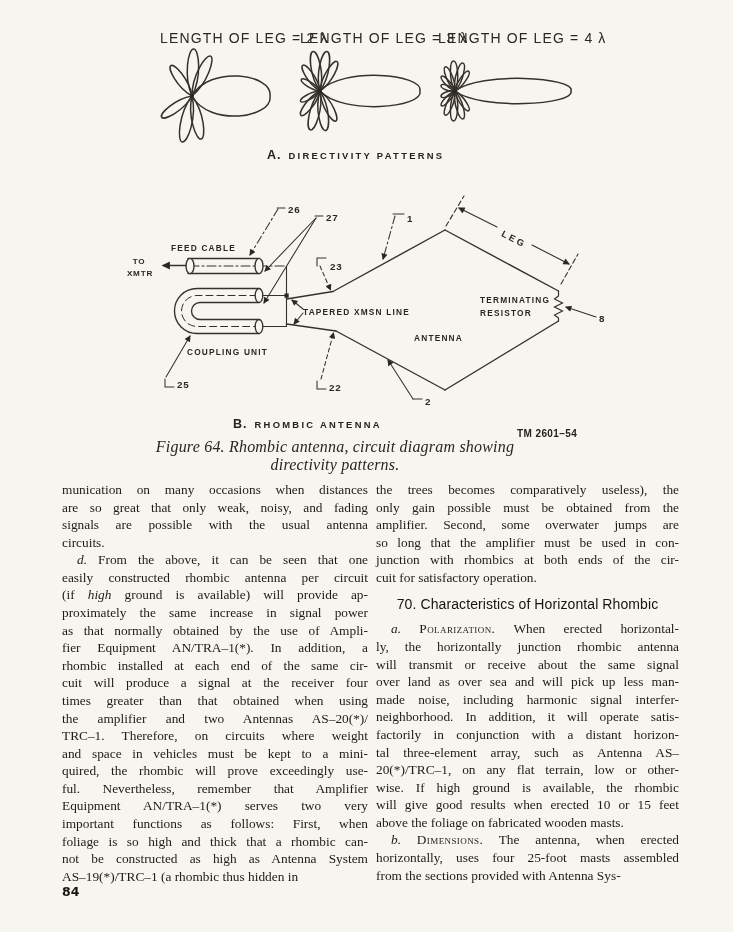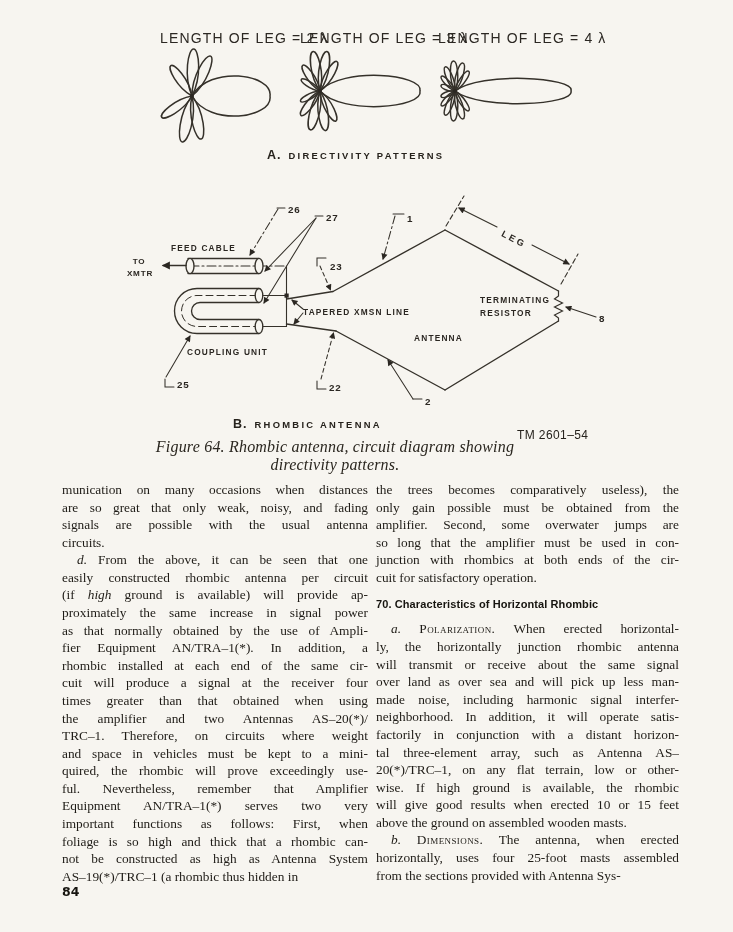--- a/index.html
+++ b/index.html
@@ -11,35 +11,35 @@
   
   .plabel{
     position:absolute;top:30px;height:12px;text-align:left;
     font-family:"Liberation Sans",sans-serif;font-weight:400;
     font-size:14px;letter-spacing:1.15px;color:#2b2722;white-space:nowrap;
   }
   .subcap{position:absolute;white-space:nowrap;color:#26221c;font-family:"Liberation Sans",sans-serif;font-weight:700;}
   .subcap .cap-letter{font-size:12.5px;letter-spacing:1px;}
   .subcap .cap-text{font-size:9.4px;letter-spacing:2.3px;margin-left:7px;}
   .tm{position:absolute;left:517px;top:428px;font-family:"Liberation Sans",sans-serif;
-      font-weight:400;font-size:12px;letter-spacing:.4px;color:#26221c;}
+      font-weight:700;font-size:10px;letter-spacing:.4px;color:#26221c;}
   .fig-caption{
     position:absolute;left:150px;top:438px;width:370px;text-align:center;
     font-style:italic;font-size:16px;color:#2a261f;letter-spacing:.2px;
   }
   .col{position:absolute;top:481px;font-size:13.35px;line-height:17.58px;color:#1e1b16;}
   .col-left{left:62px;width:306px;}
   .col-right{left:376px;width:303px;}
   .tline{text-align:left;}
   .tline.just{text-align:justify;text-align-last:justify;}
   .tline.ind{text-indent:15px;}
   .sc{font-variant:small-caps;letter-spacing:.4px;}
   .sect-head{
-    font-family:"Liberation Sans",sans-serif;font-weight:700;font-size:11px;
-    margin:10px 0 8px 0;letter-spacing:.1px;color:#16140f;line-height:16px;
+    font-family:"Liberation Sans",sans-serif;font-weight:400;font-size:14px;
+    margin:10px 0 8px 0;letter-spacing:.1px;color:#16140f;line-height:16px;text-align:center;
   }
   .page-number{
     position:absolute;left:62px;top:884px;font-family:"DejaVu Sans",sans-serif;
     font-weight:700;font-size:12.5px;color:#16140f;
   }
   svg text{font-family:"Liberation Sans",sans-serif;font-weight:700;fill:#2b2722;stroke:none;}
   svg .lab{font-size:8.3px;letter-spacing:1.2px;}
   svg .lab-sm{font-size:8.1px;letter-spacing:.8px;}
   svg .num{font-size:9.8px;letter-spacing:.8px;}
 </style>
@@ -252,21 +252,21 @@
         <div class="tline just">ly, the horizontally junction rhombic antenna</div>
         <div class="tline just">will transmit or receive about the same signal</div>
         <div class="tline just">over land as over sea and will pick up less man-</div>
         <div class="tline just">made noise, including harmonic signal interfer-</div>
         <div class="tline just">neighborhood.  In addition, it will operate satis-</div>
         <div class="tline just">factorily in conjunction with a distant horizon-</div>
         <div class="tline just">tal three-element array, such as Antenna AS–</div>
         <div class="tline just">20(*)/TRC–1, on any flat terrain, low or other-</div>
         <div class="tline just">wise.  If high ground is available, the rhombic</div>
         <div class="tline just">will give good results when erected 10 or 15 feet</div>
-        <div class="tline">above the ground on assembled wooden masts.</div>
+        <div class="tline">above the foliage on fabricated wooden masts.</div>
       </div>
       <div>
         <div class="tline just ind"><i>b.</i>  <span class="sc">Dimensions.</span>  The antenna, when erected</div>
         <div class="tline just">horizontally, uses four 25-foot masts assembled</div>
         <div class="tline">from the sections provided with Antenna Sys-</div>
       </div>
     </div>
 
   <div class="page-number">84</div>
 </div>

